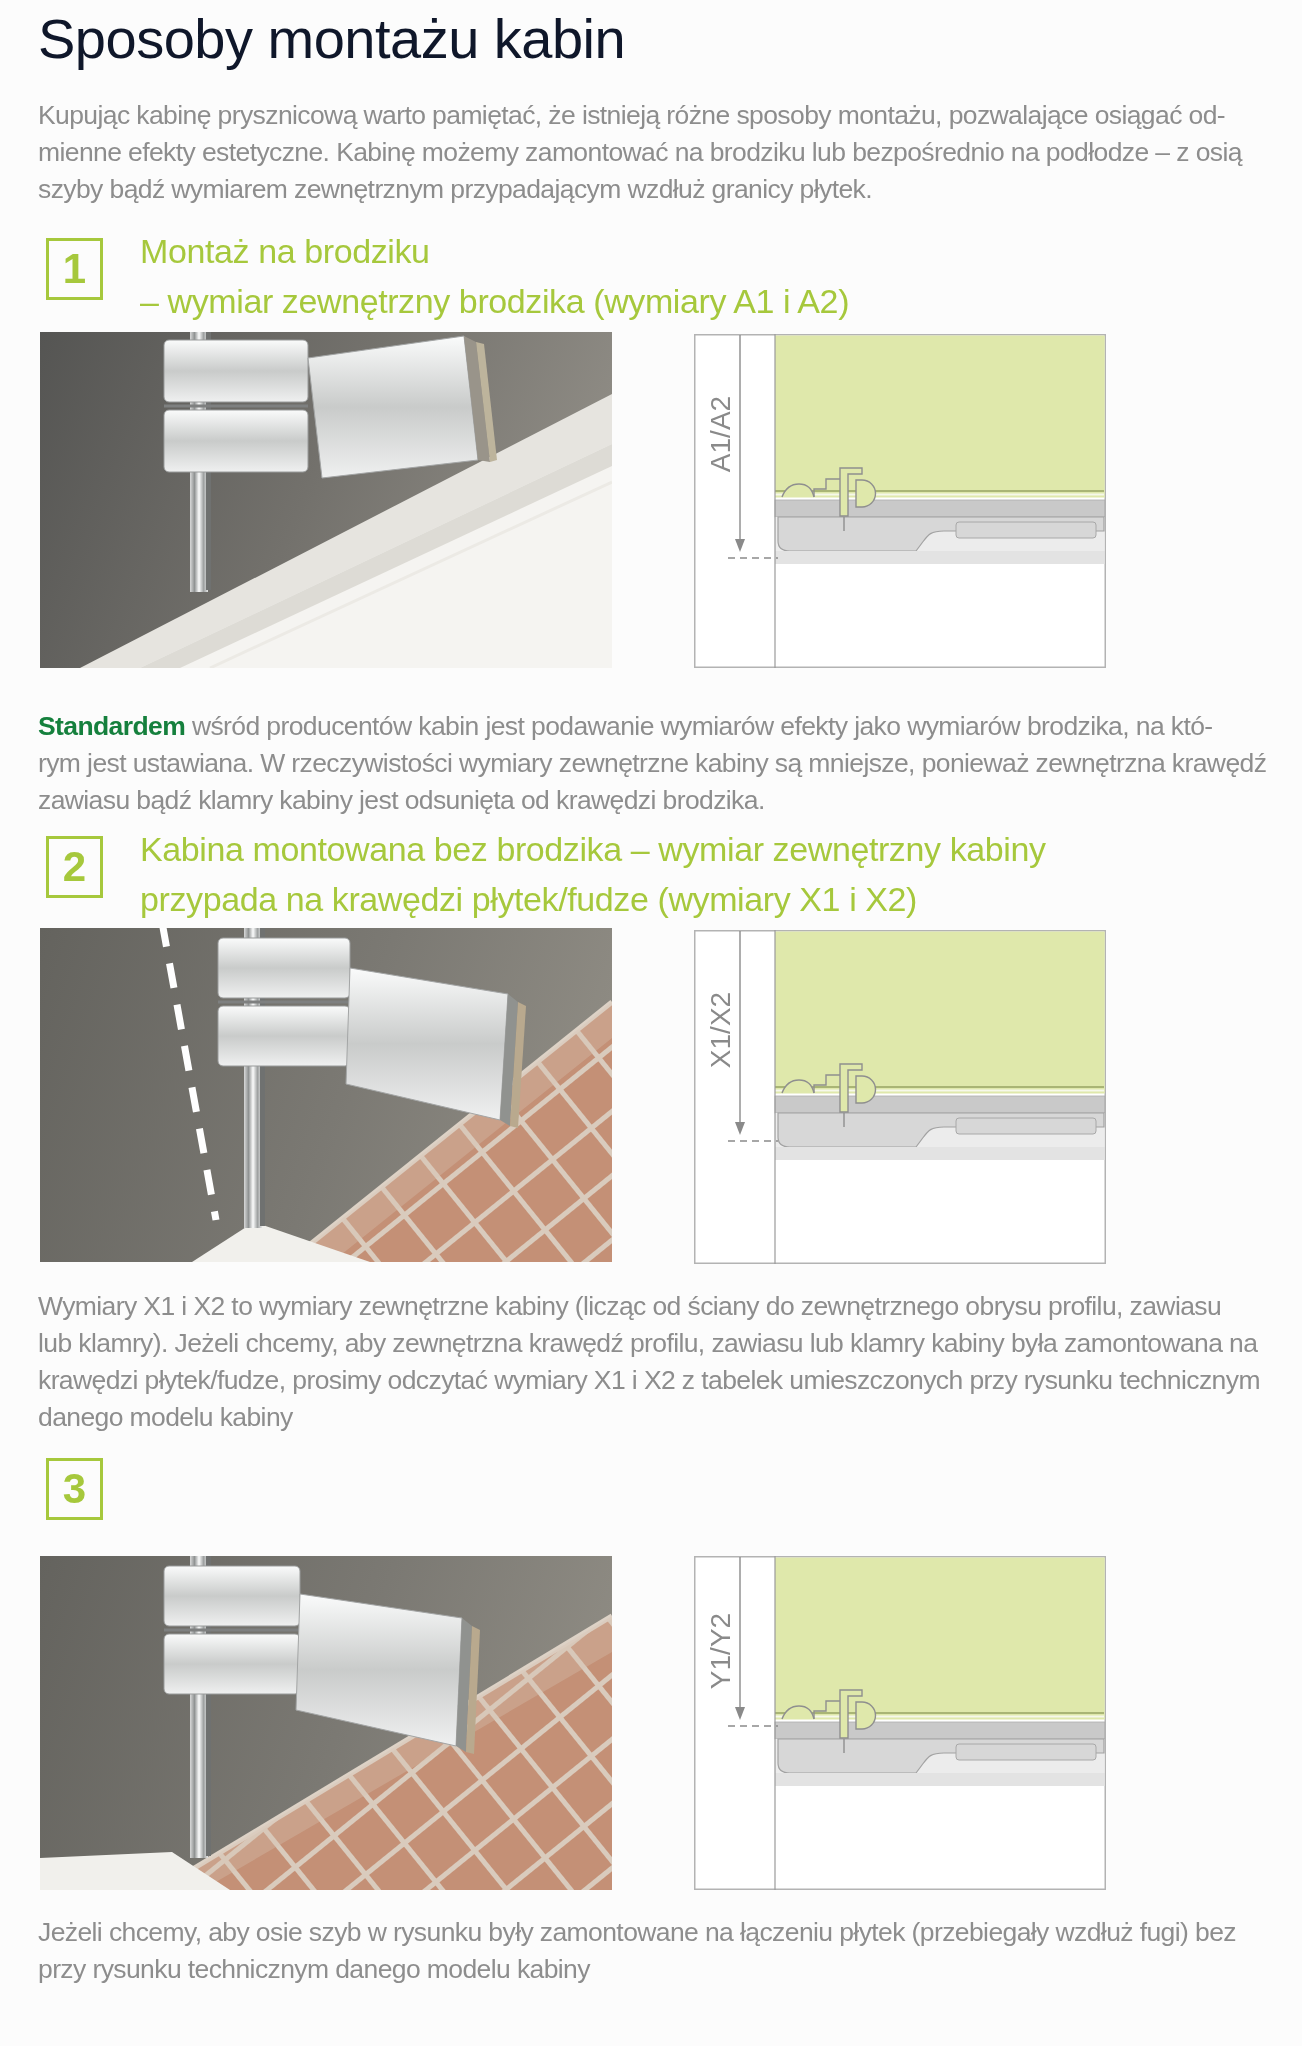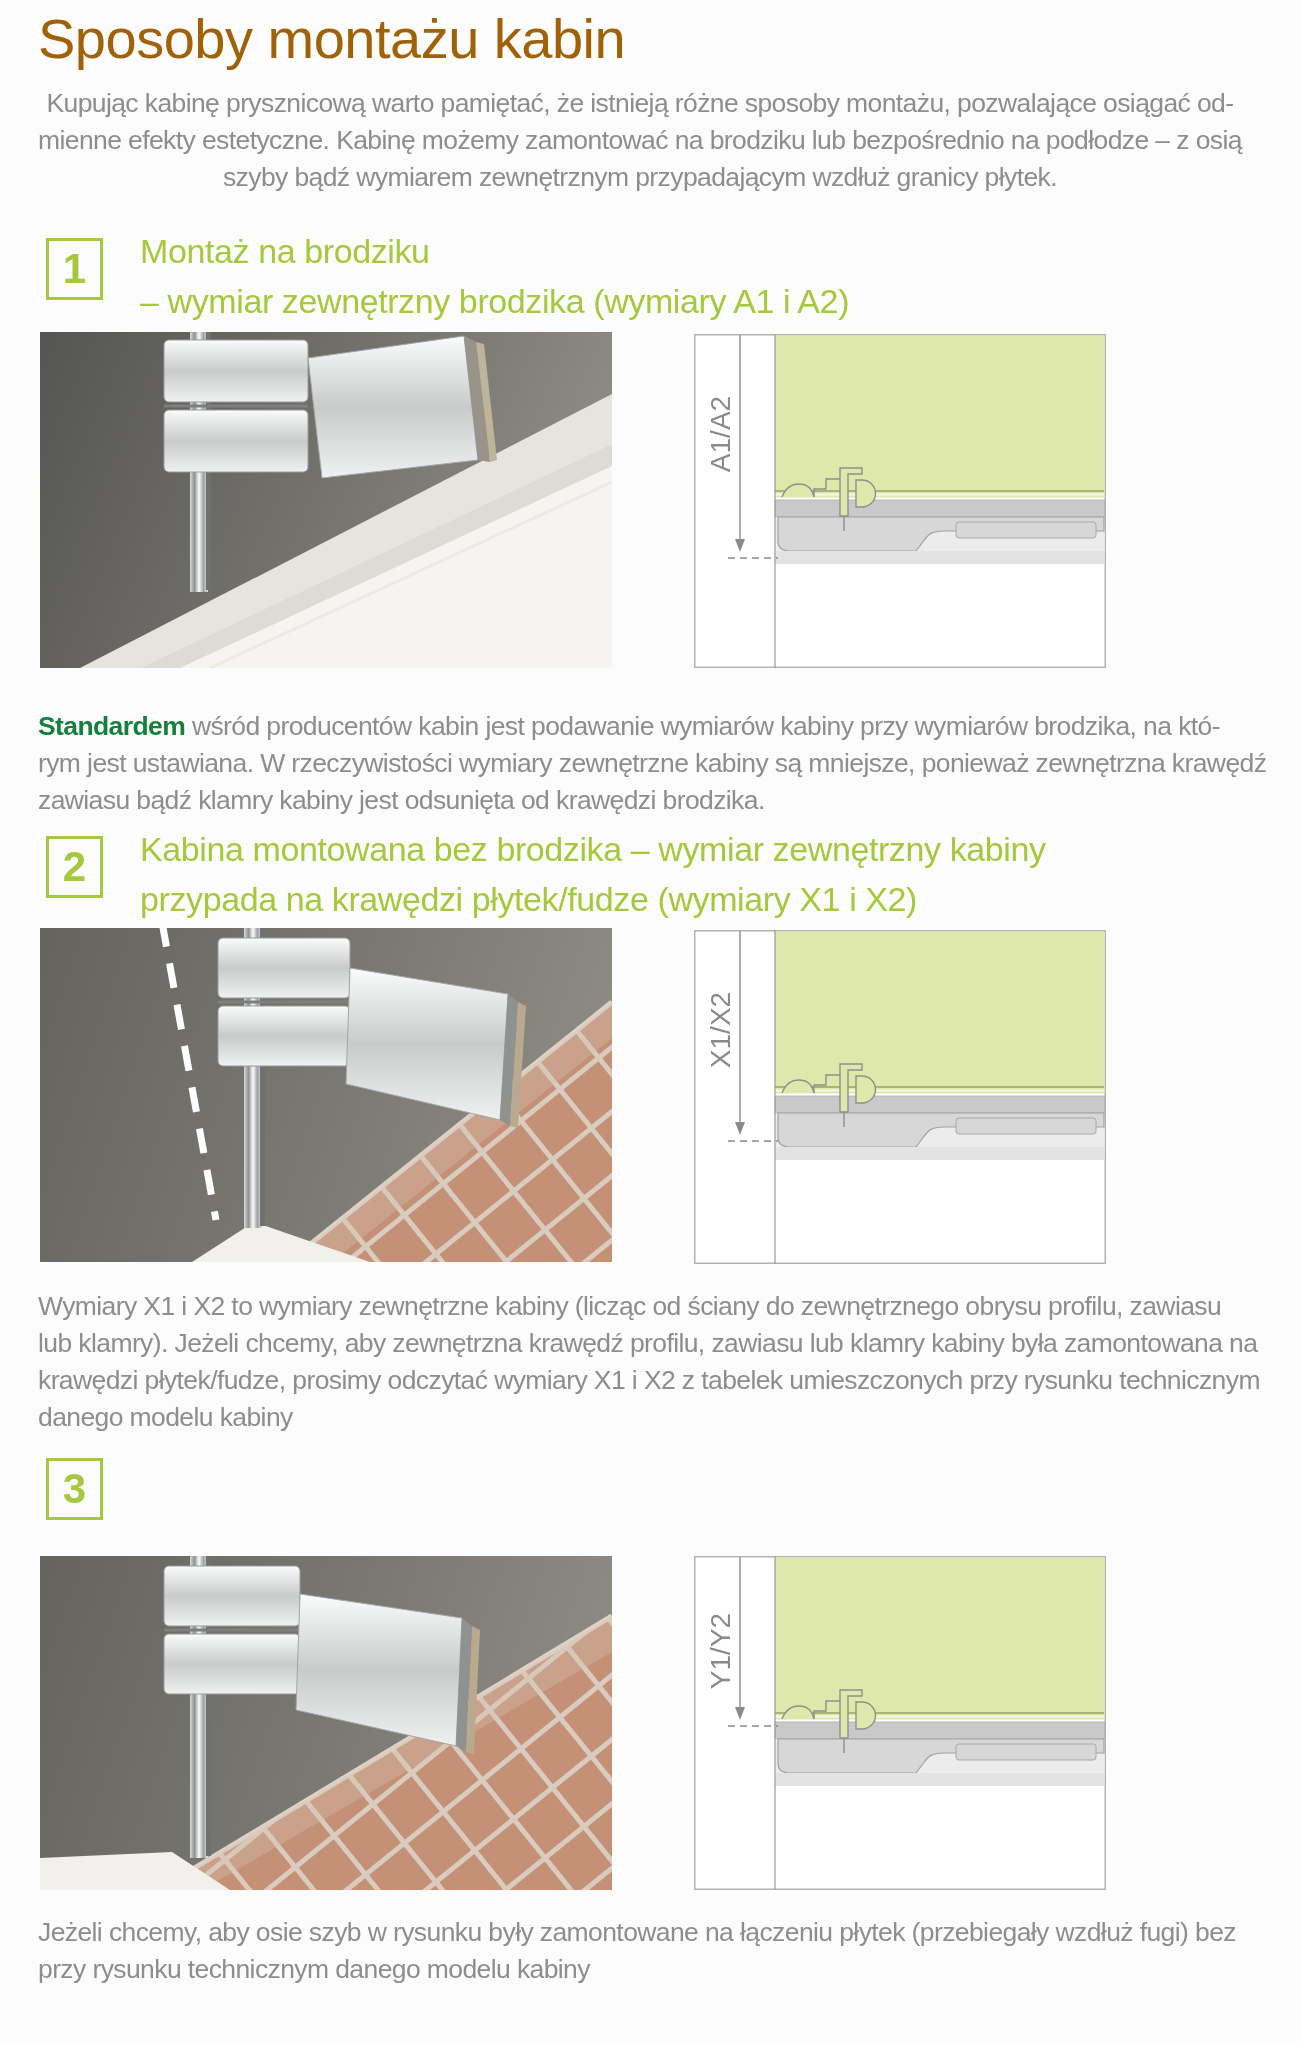--- a/index.html
+++ b/index.html
@@ -1,21 +1,21 @@
 <!DOCTYPE html>
 <html><head>
 <meta charset="utf-8">
 <style>
   * { margin:0; padding:0; box-sizing:border-box; }
   html,body { width:1302px; height:2046px; }
   body { background:#fcfcfc; font-family:"Liberation Sans", sans-serif; position:relative; }
   .page { position:absolute; inset:0; overflow:hidden; background:#fcfcfc; }
 
   .title { position:absolute; left:38px; top:6px; font-size:56px; font-weight:400;
-           color:#a16207; letter-spacing:-0.5px; }
+           color:#0f172a; letter-spacing:-0.5px; }
 
   .para { position:absolute; left:38px; color:#8d8d8d; font-size:26.5px;
           letter-spacing:-0.6px; line-height:37px; }
   .para .pline { white-space:nowrap; }
   .para .b { font-weight:700; color:#15803d; }
 
   .numbox { position:absolute; width:57px; height:62px; border:3px solid #a6c83c;
             color:#a6c83c; font-size:42px; font-weight:700;
             display:flex; align-items:center; justify-content:center; background:#fcfcfc; }
 
@@ -26,21 +26,21 @@
   .imgbox { position:absolute; }
   svg { display:block; }
 </style>
 </head>
 <body>
 
 <div class="page">
 
   <h1 class="title">Sposoby montażu kabin</h1>
 
-  <div class="para" style="top:85px;text-align:center;">
+  <div class="para" style="top:97px;">
     <div class="pline">Kupując kabinę prysznicową warto pamiętać, że istnieją różne sposoby montażu, pozwalające osiągać od-</div>
     <div class="pline">mienne efekty estetyczne. Kabinę możemy zamontować na brodziku lub bezpośrednio na podłodze – z osią</div>
     <div class="pline">szyby bądź wymiarem zewnętrznym przypadającym wzdłuż granicy płytek.</div>
   </div>
 
   <div class="numbox" style="left:46px; top:238px;">1</div>
   <div class="sec-title" style="left:140px; top:226px;">
     <div class="hline">Montaż na brodziku</div>
     <div class="hline">– wymiar zewnętrzny brodzika (wymiary A1 i A2)</div>
   </div>
@@ -114,21 +114,21 @@
         <line x1="81" y1="0" x2="81" y2="334" stroke="#9a9a9a" stroke-width="1.2"></line>
         <line x1="46" y1="1" x2="46" y2="208" stroke="#8a8a8a" stroke-width="1.4"></line>
         <polygon points="46,218 41,205 51,205" fill="#8a8a8a"></polygon>
         <line x1="34" y1="224" x2="84" y2="224" stroke="#8a8a8a" stroke-width="1.4" stroke-dasharray="7 5"></line>
         <text transform="translate(36,100) rotate(-90)" text-anchor="middle" font-size="28" fill="#8a8a8a" font-family="Liberation Sans, sans-serif">A1/A2</text>
       </g>
     </svg>
   </div>
 
   <div class="para" style="top:708px;">
-    <div class="pline"><span class="b">Standardem</span><span> wśród producentów kabin jest podawanie wymiarów kabiny przy wymiarów brodzika, na któ-</span></div>
+    <div class="pline"><span class="b">Standardem</span><span> wśród producentów kabin jest podawanie wymiarów efekty jako wymiarów brodzika, na któ-</span></div>
     <div class="pline">rym jest ustawiana. W rzeczywistości wymiary zewnętrzne kabiny są mniejsze, ponieważ zewnętrzna krawędź</div>
     <div class="pline">zawiasu bądź klamry kabiny jest odsunięta od krawędzi brodzika.</div>
   </div>
 
   <div class="numbox" style="left:46px; top:836px;">2</div>
   <div class="sec-title" style="left:140px; top:824px;">
     <div class="hline">Kabina montowana bez brodzika – wymiar zewnętrzny kabiny</div>
     <div class="hline">przypada na krawędzi płytek/fudze (wymiary X1 i X2)</div>
   </div>
 

